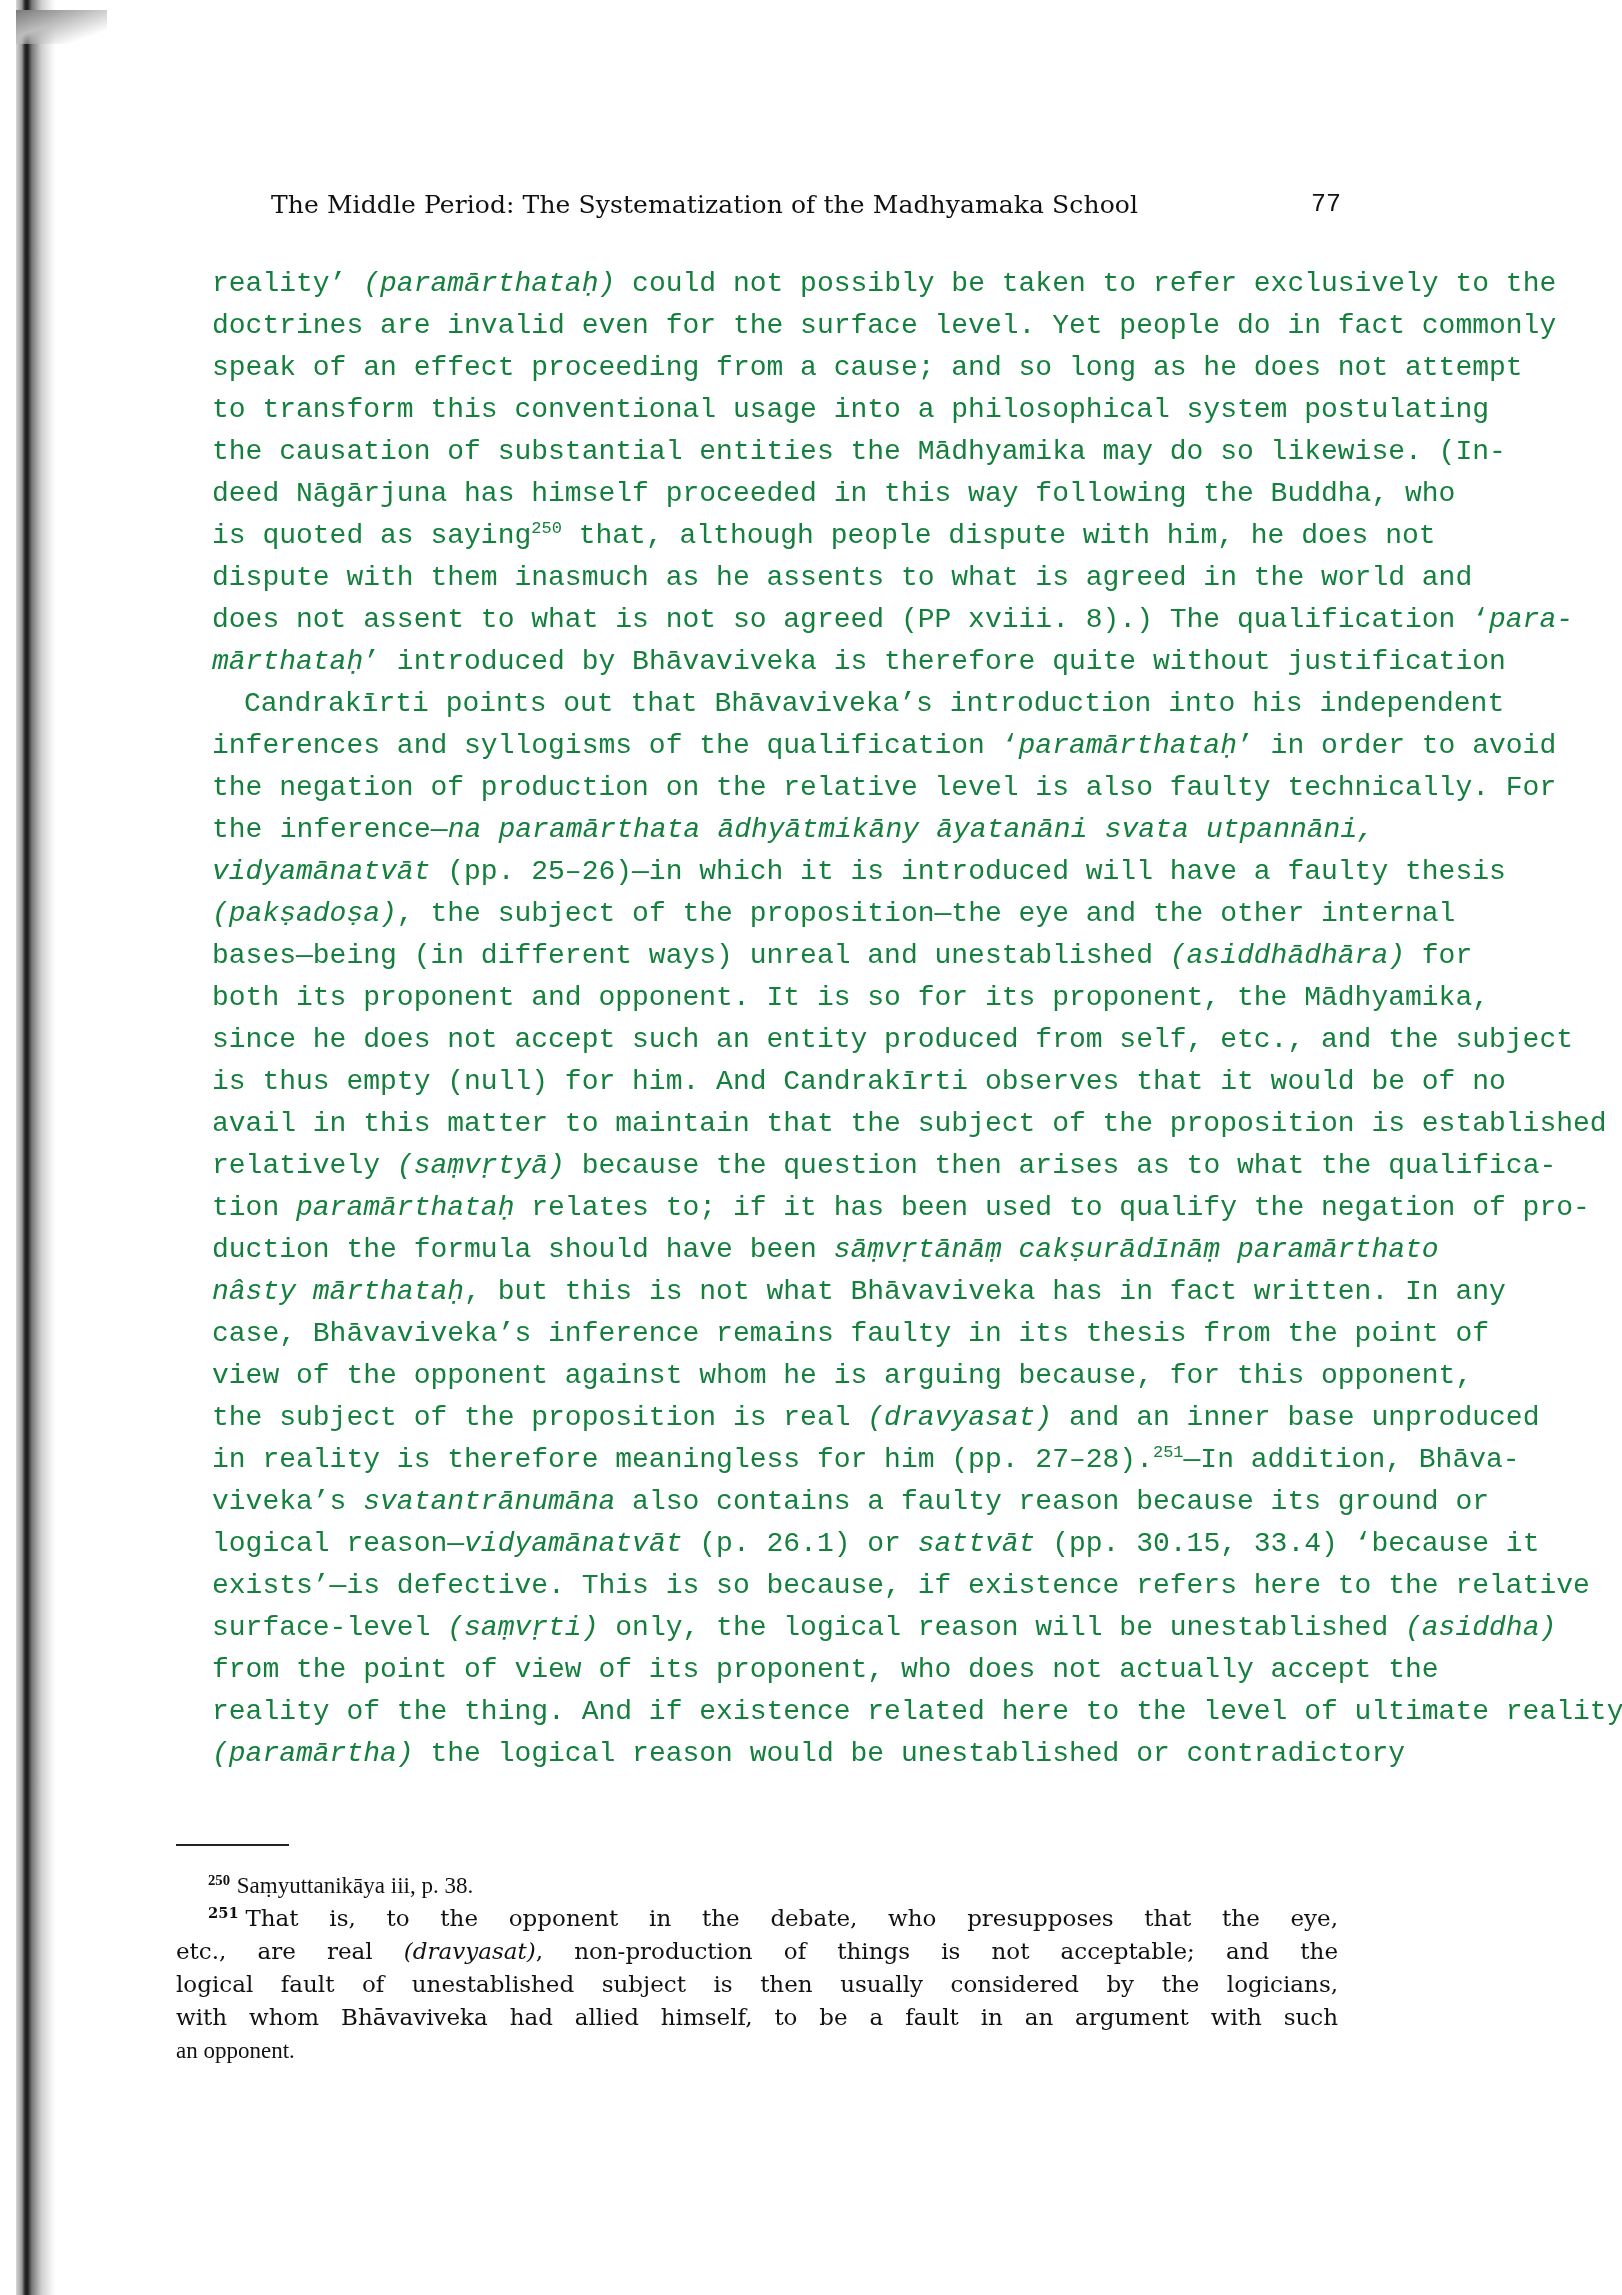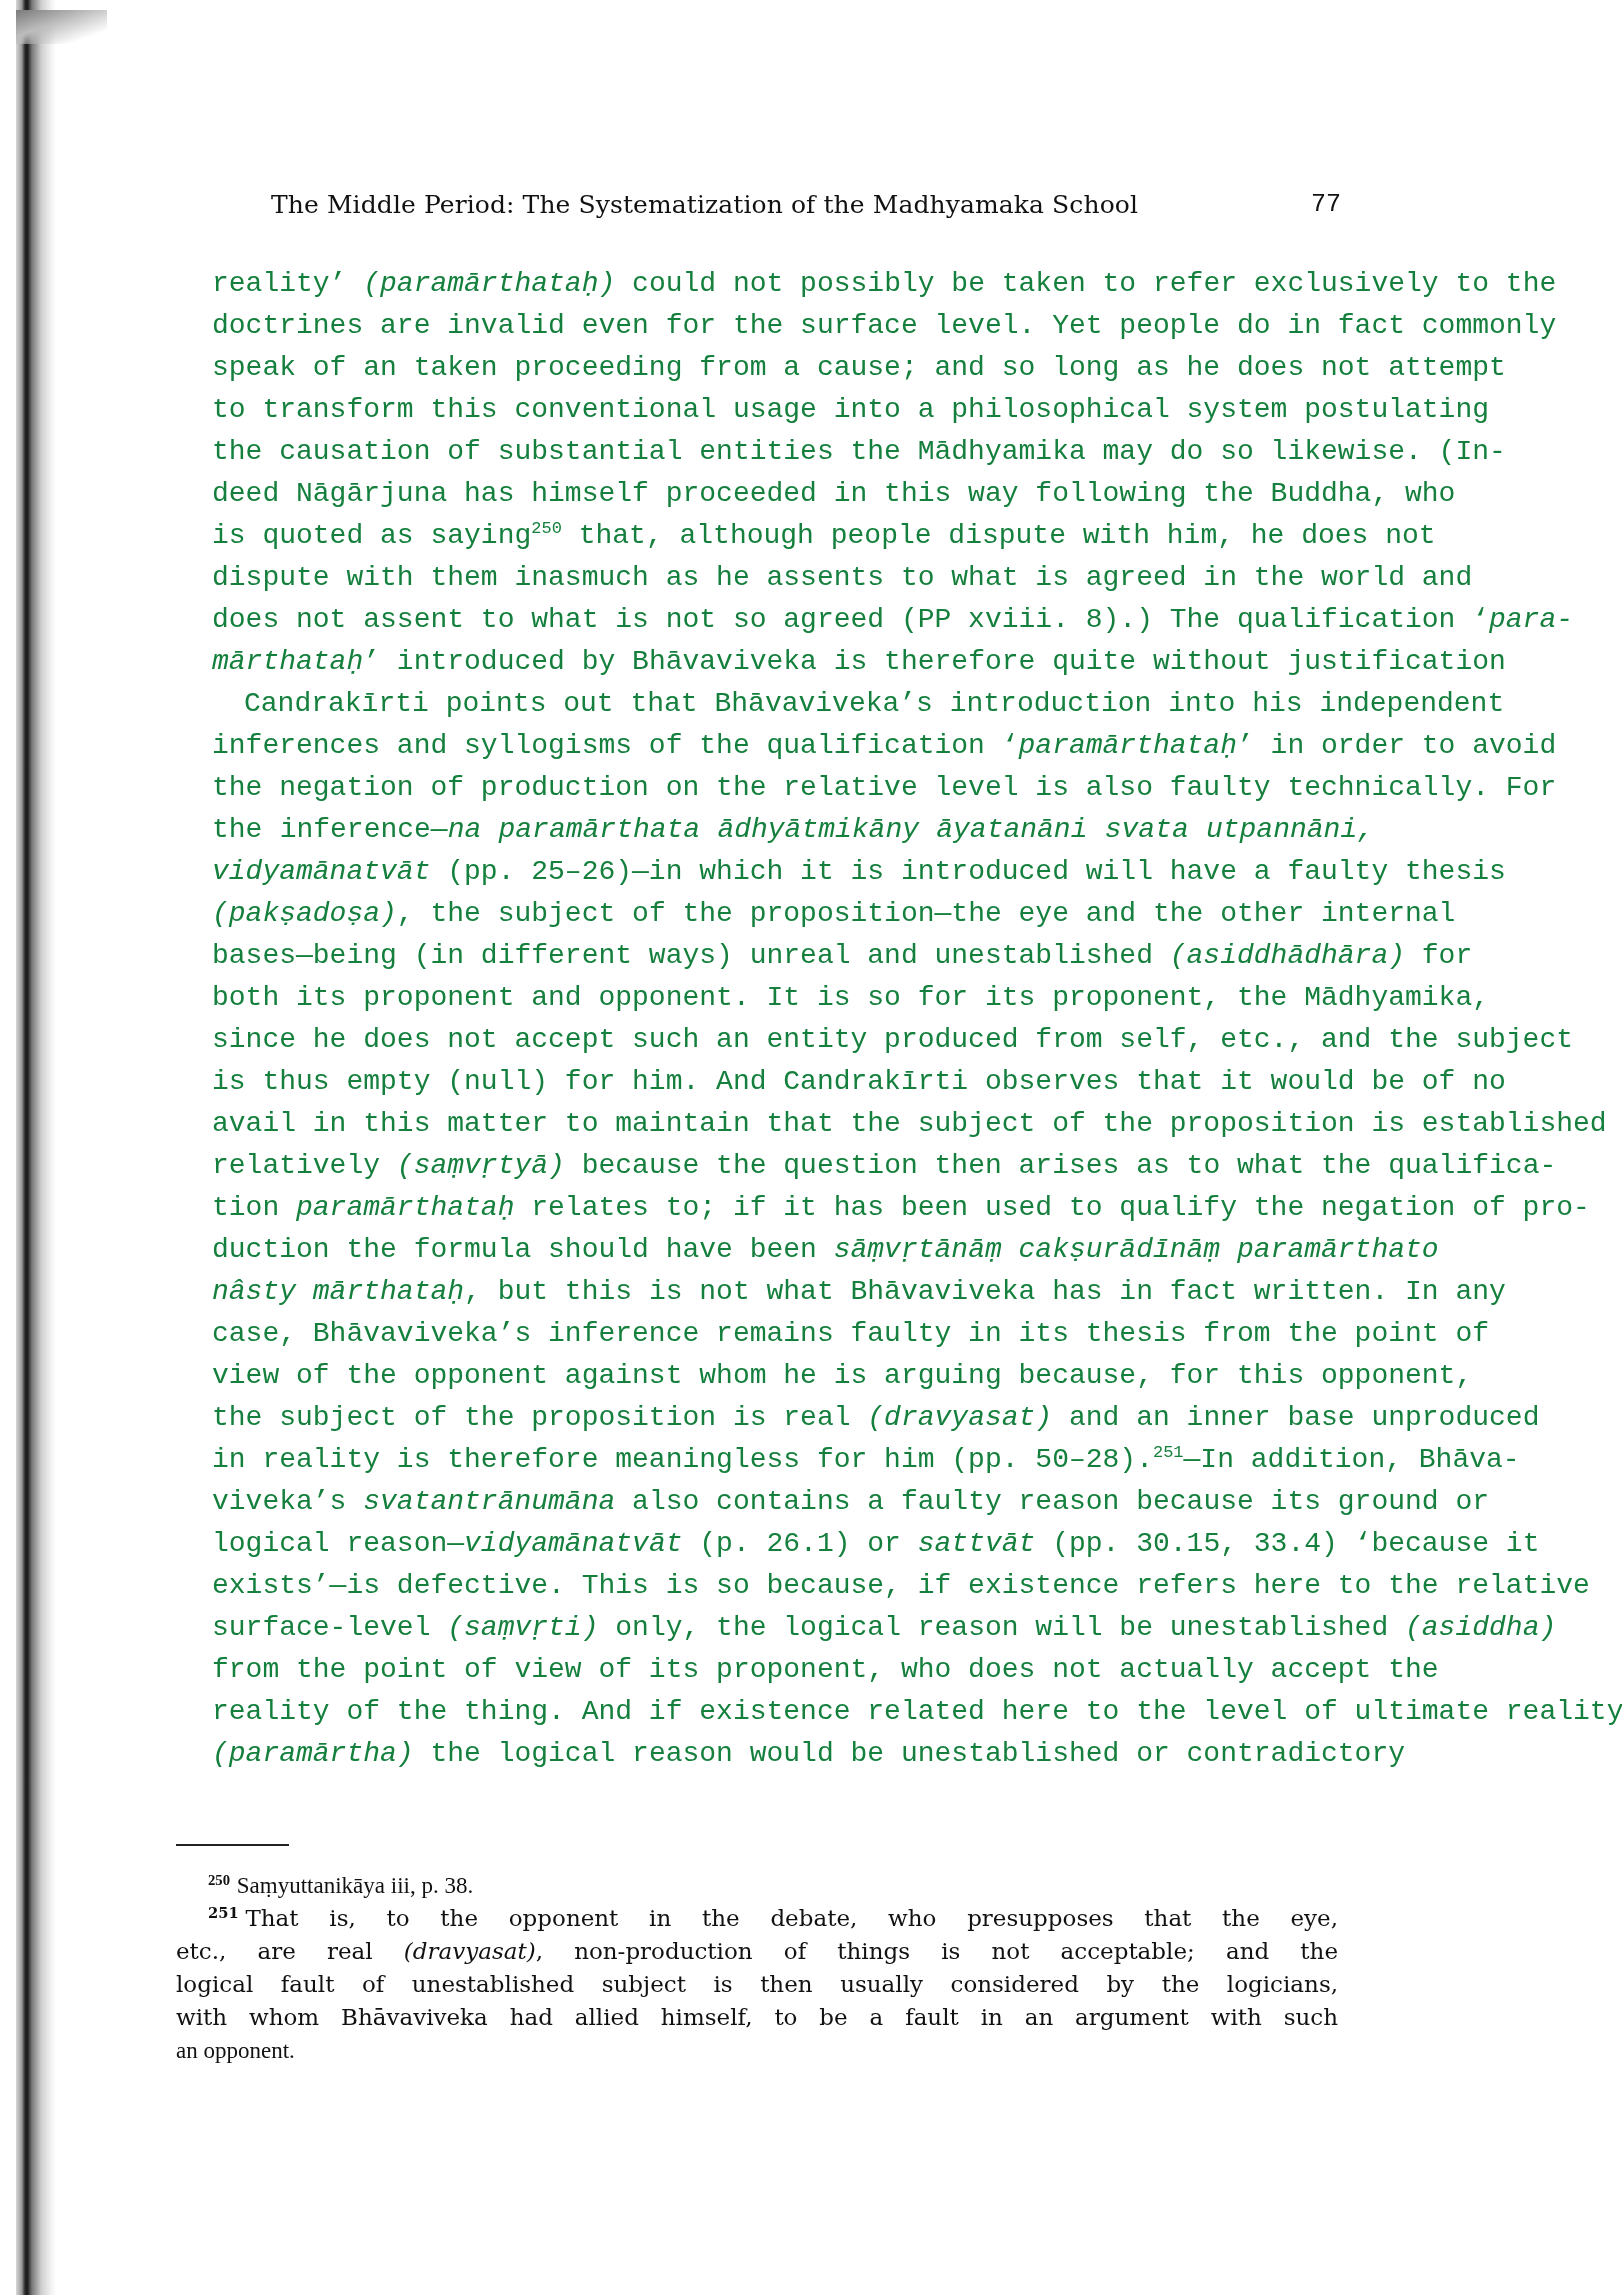--- a/index.html
+++ b/index.html
@@ -55,21 +55,21 @@
   <div class="binding-top"></div>
 
   <div class="running-head">
     <span class="title">The Middle Period: The Systematization of the Madhyamaka School</span>
     <span class="folio">77</span>
   </div>
 
   <div class="body-text" id="body-text">
       <div class="line"><span>reality’ </span><span class="it">(paramārthataḥ)</span><span> could not possibly be taken to refer exclusively to the</span></div>
       <div class="line"><span>doctrines are invalid even for the surface level. Yet people do in fact commonly</span></div>
-      <div class="line"><span>speak of an taken proceeding from a cause; and so long as he does not attempt</span></div>
+      <div class="line"><span>speak of an effect proceeding from a cause; and so long as he does not attempt</span></div>
       <div class="line"><span>to transform this conventional usage into a philosophical system postulating</span></div>
       <div class="line"><span>the causation of substantial entities the Mādhyamika may do so likewise. (In-</span></div>
       <div class="line"><span>deed Nāgārjuna has himself proceeded in this way following the Buddha, who</span></div>
       <div class="line"><span>is quoted as saying</span><sup class="fn">250</sup><span> that, although people dispute with him, he does not</span></div>
       <div class="line"><span>dispute with them inasmuch as he assents to what is agreed in the world and</span></div>
       <div class="line"><span>does not assent to what is not so agreed (PP xviii. 8).) The qualification ‘</span><span class="it">para-</span></div>
       <div class="line"><span class="it">mārthataḥ</span><span>’ introduced by Bhāvaviveka is therefore quite without justification</span></div>
       <div class="line indent"><span>Candrakīrti points out that Bhāvaviveka’s introduction into his independent</span></div>
       <div class="line"><span>inferences and syllogisms of the qualification ‘</span><span class="it">paramārthataḥ</span><span>’ in order to avoid</span></div>
       <div class="line"><span>the negation of production on the relative level is also faulty technically. For</span></div>
@@ -81,21 +81,21 @@
       <div class="line"><span>since he does not accept such an entity produced from self, etc., and the subject</span></div>
       <div class="line"><span>is thus empty (null) for him. And Candrakīrti observes that it would be of no</span></div>
       <div class="line"><span>avail in this matter to maintain that the subject of the proposition is established</span></div>
       <div class="line"><span>relatively </span><span class="it">(saṃvṛtyā)</span><span> because the question then arises as to what the qualifica-</span></div>
       <div class="line"><span>tion </span><span class="it">paramārthataḥ</span><span> relates to; if it has been used to qualify the negation of pro-</span></div>
       <div class="line"><span>duction the formula should have been </span><span class="it">sāṃvṛtānāṃ cakṣurādīnāṃ paramārthato</span></div>
       <div class="line"><span class="it">nâsty mārthataḥ</span><span>, but this is not what Bhāvaviveka has in fact written. In any</span></div>
       <div class="line"><span>case, Bhāvaviveka’s inference remains faulty in its thesis from the point of</span></div>
       <div class="line"><span>view of the opponent against whom he is arguing because, for this opponent,</span></div>
       <div class="line"><span>the subject of the proposition is real </span><span class="it">(dravyasat)</span><span> and an inner base unproduced</span></div>
-      <div class="line"><span>in reality is therefore meaningless for him (pp. 50–28).</span><sup class="fn">251</sup><span>—In addition, Bhāva-</span></div>
+      <div class="line"><span>in reality is therefore meaningless for him (pp. 27–28).</span><sup class="fn">251</sup><span>—In addition, Bhāva-</span></div>
       <div class="line"><span>viveka’s </span><span class="it">svatantrānumāna</span><span> also contains a faulty reason because its ground or</span></div>
       <div class="line"><span>logical reason—</span><span class="it">vidyamānatvāt</span><span> (p. 26.1) or </span><span class="it">sattvāt</span><span> (pp. 30.15, 33.4) ‘because it</span></div>
       <div class="line"><span>exists’—is defective. This is so because, if existence refers here to the relative</span></div>
       <div class="line"><span>surface-level </span><span class="it">(saṃvṛti)</span><span> only, the logical reason will be unestablished </span><span class="it">(asiddha)</span></div>
       <div class="line"><span>from the point of view of its proponent, who does not actually accept the</span></div>
       <div class="line"><span>reality of the thing. And if existence related here to the level of ultimate reality</span></div>
       <div class="line"><span class="it">(paramārtha)</span><span> the logical reason would be unestablished or contradictory</span></div>
     </div>
 
   <div class="fn-rule"></div>

